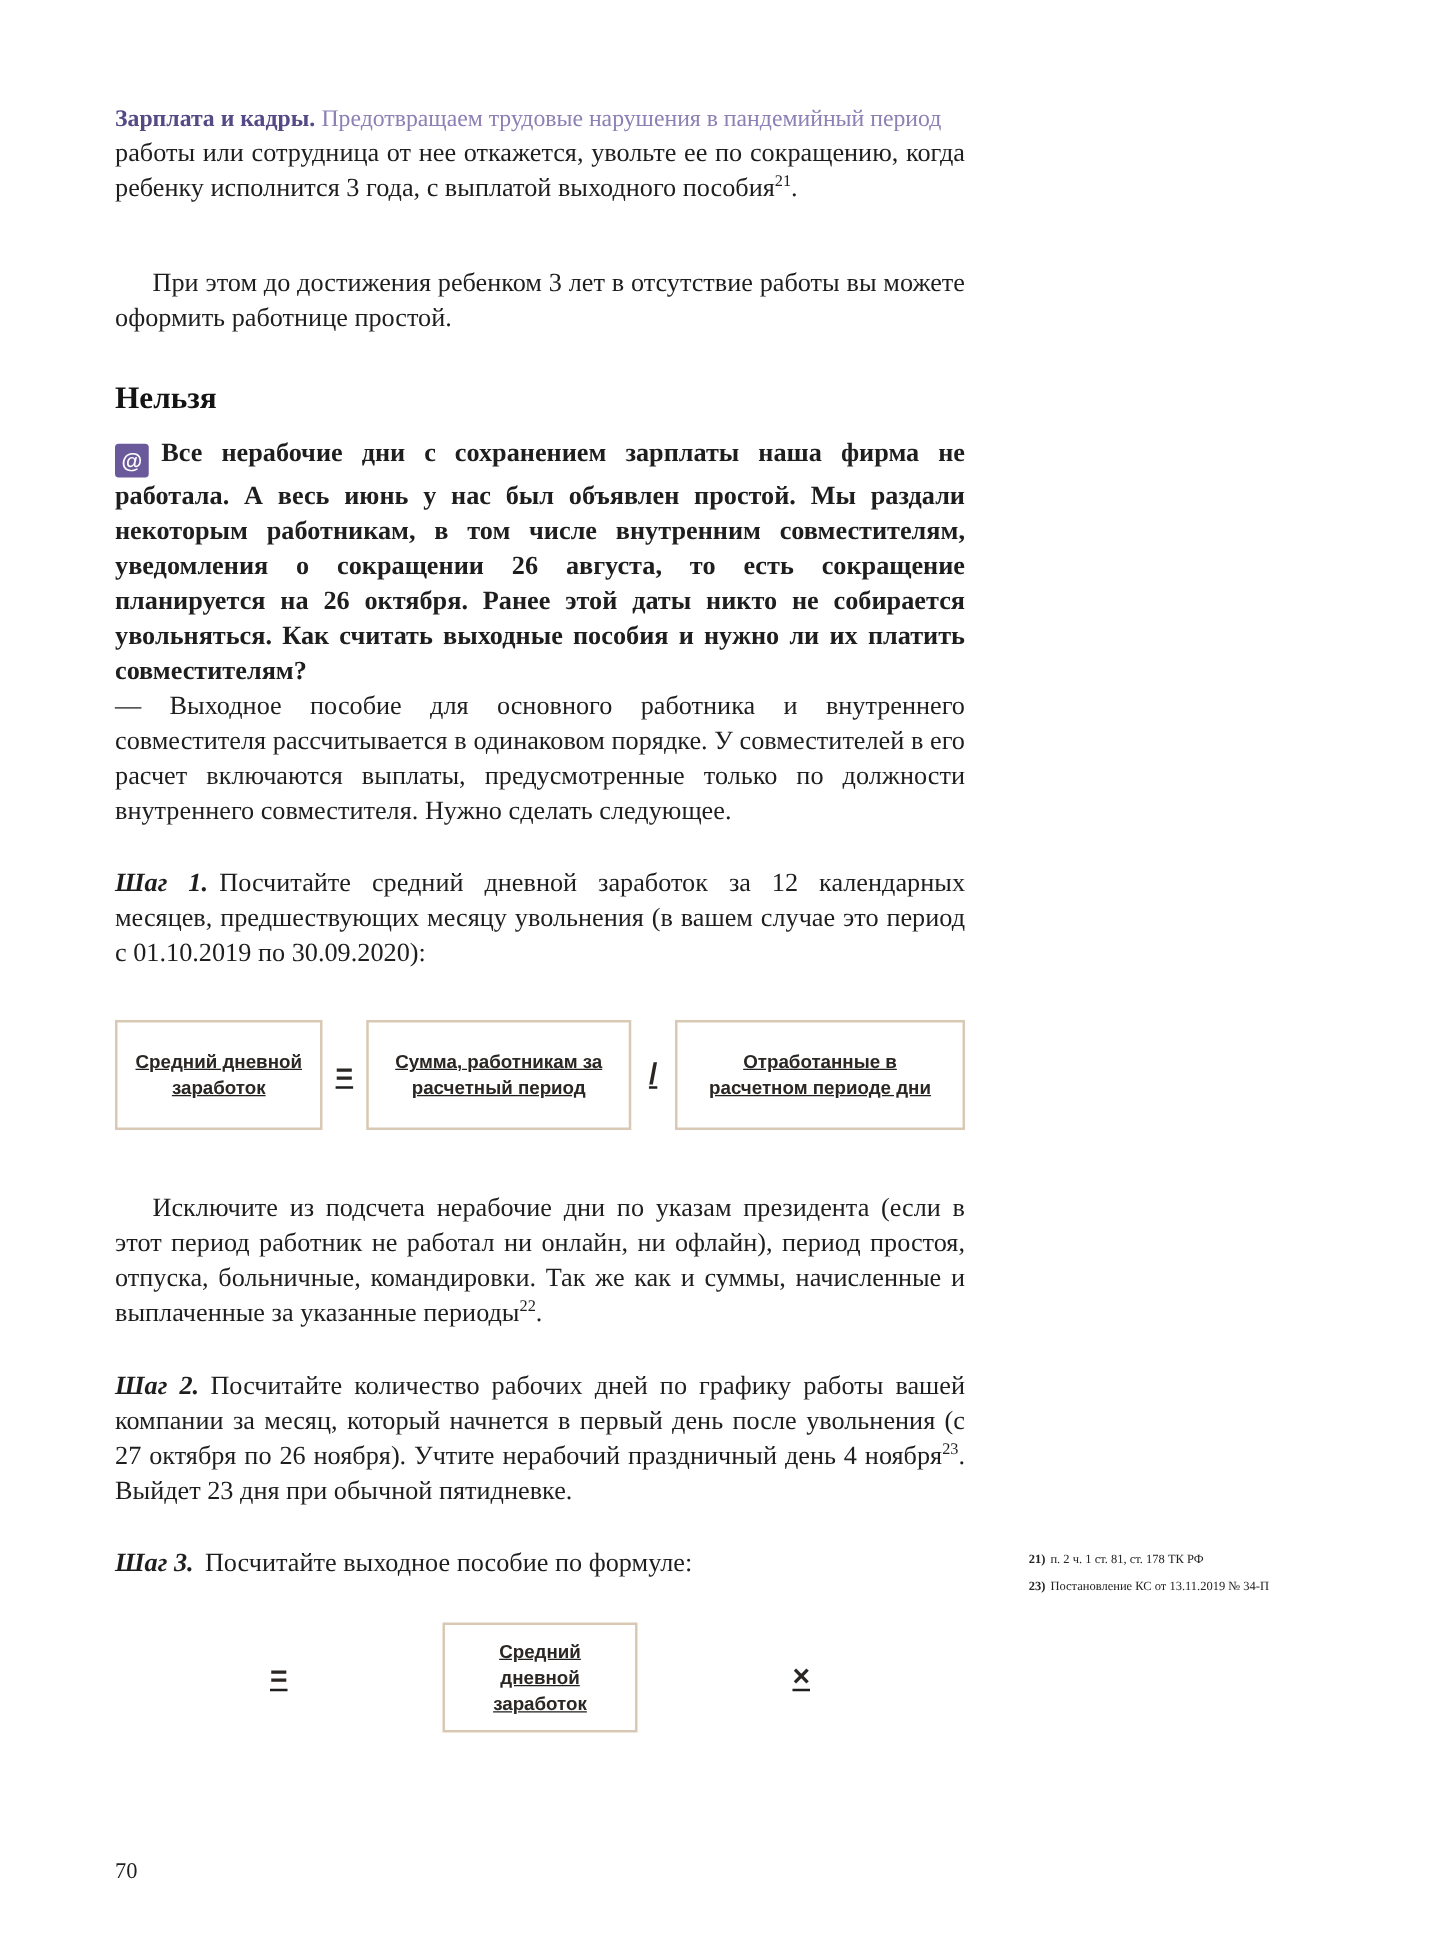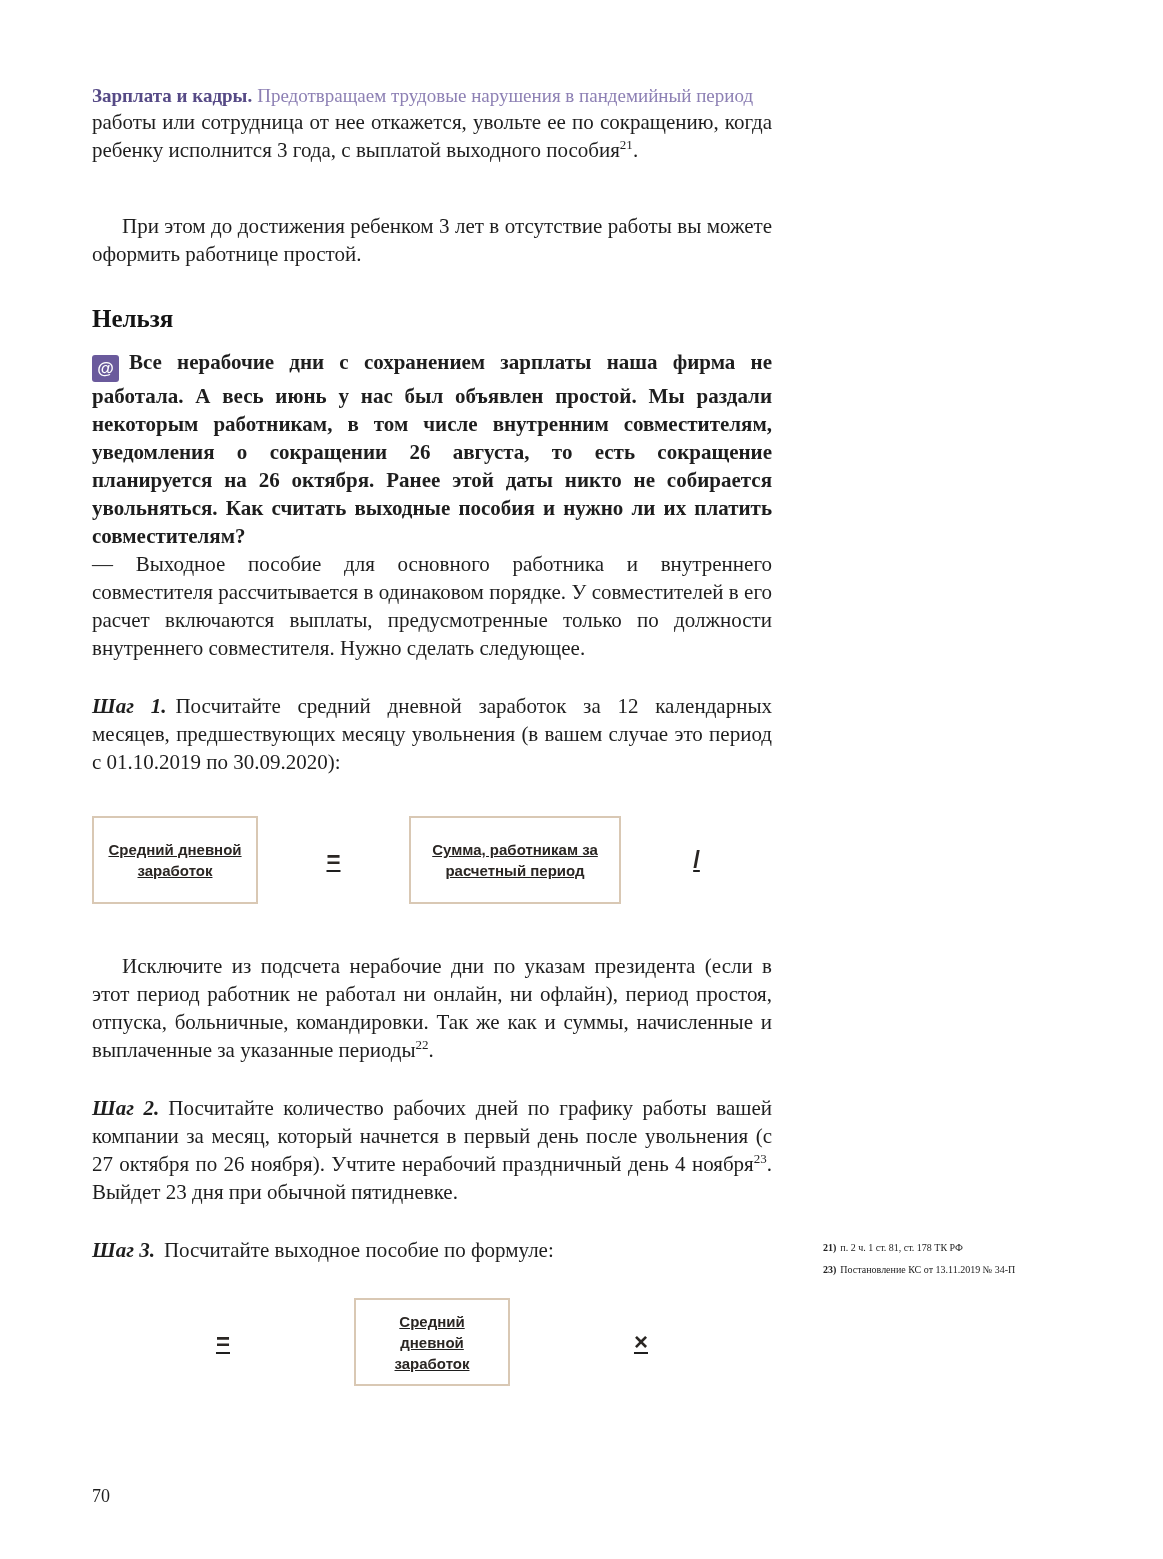--- a/index.html
+++ b/index.html
@@ -158,20 +158,23 @@
 
     <div class="formula">
       <div class="fbox f1-b1">
           <span>Средний дневной заработок</span>
         </div>
       <div class="fop">=</div>
       <div class="fbox f1-b2">
           <span>Сумма, работникам за расчетный период</span>
         </div>
       <div class="fop">/</div>
+      <div class="fbox f1-b3">
+          <span>Отработанные в расчетном периоде дни</span>
+        </div>
     </div>
 
     <p class="body-p indent"><span>Исключите из подсчета нерабочие дни по указам президента (если в этот период работник не работал ни онлайн, ни офлайн), период простоя, отпуска, больничные, командировки. Так же как и суммы, начисленные и выплаченные за указанные периоды</span><sup>22</sup><span>.</span></p>
 
     <p class="body-p step"><span class="step-label">Шаг 2.</span><span>Посчитайте количество рабочих дней по графику работы вашей компании за месяц, который начнется в первый день после увольнения (с 27 октября по 26 ноября). Учтите нерабочий праздничный день 4 ноября</span><sup>23</sup><span>. Выйдет 23 дня при обычной пятидневке.</span></p>
 
     <p class="body-p step"><span class="step-label">Шаг 3.</span><span>Посчитайте выходное пособие по формуле:</span></p>
 
     <div class="formula formula-2">
       <div class="fop">=</div>

